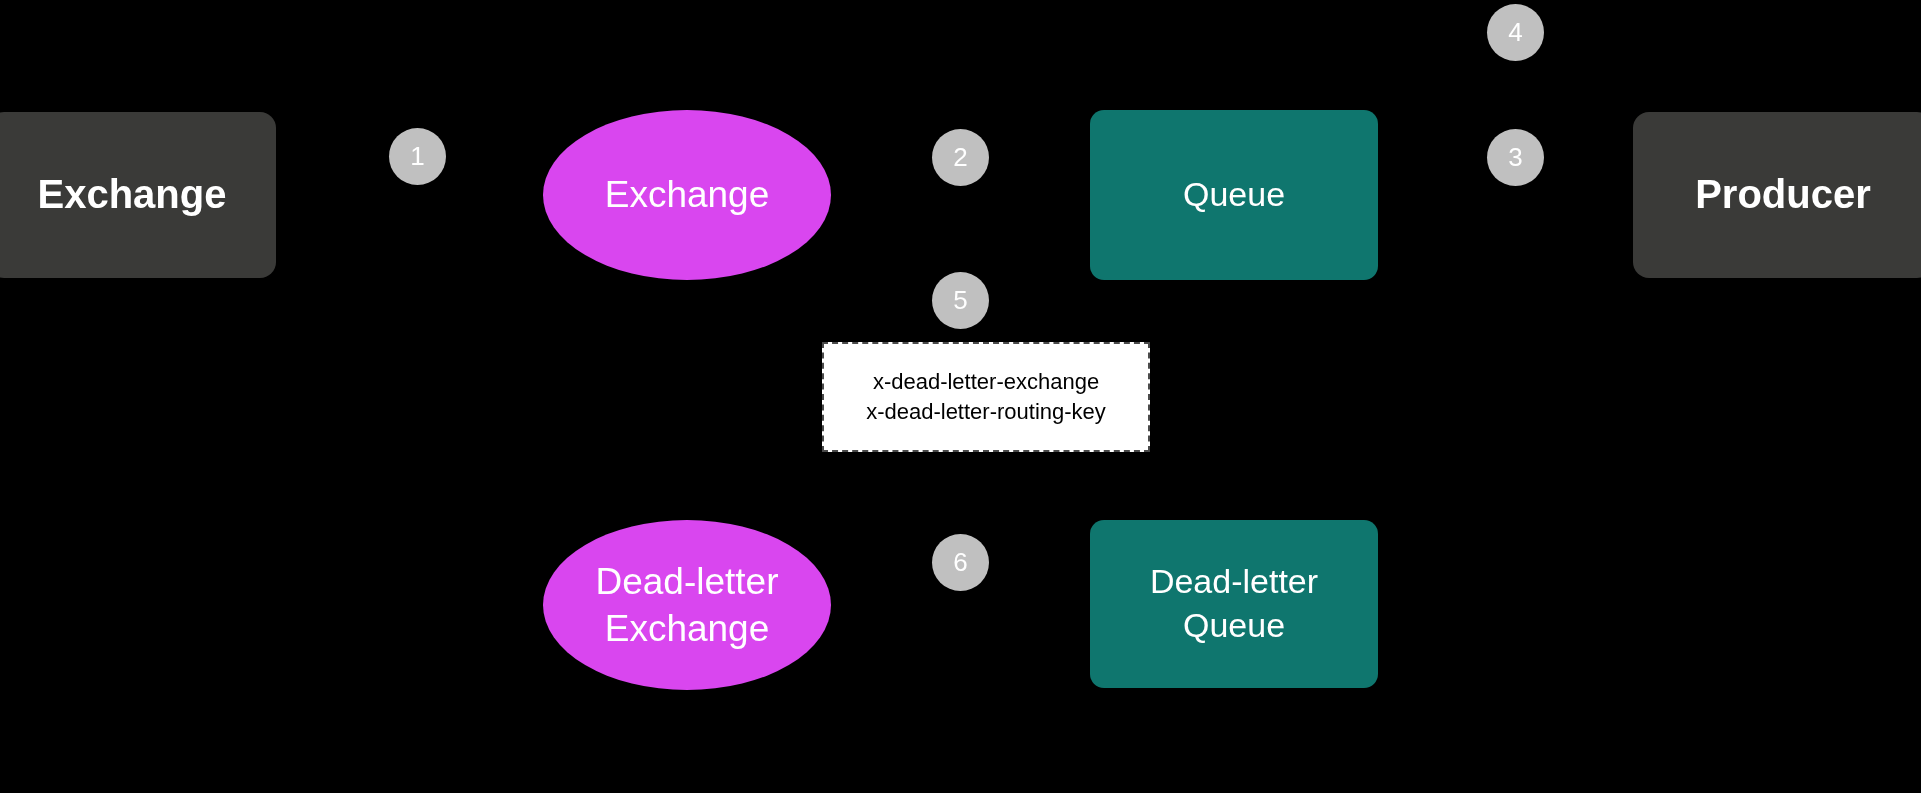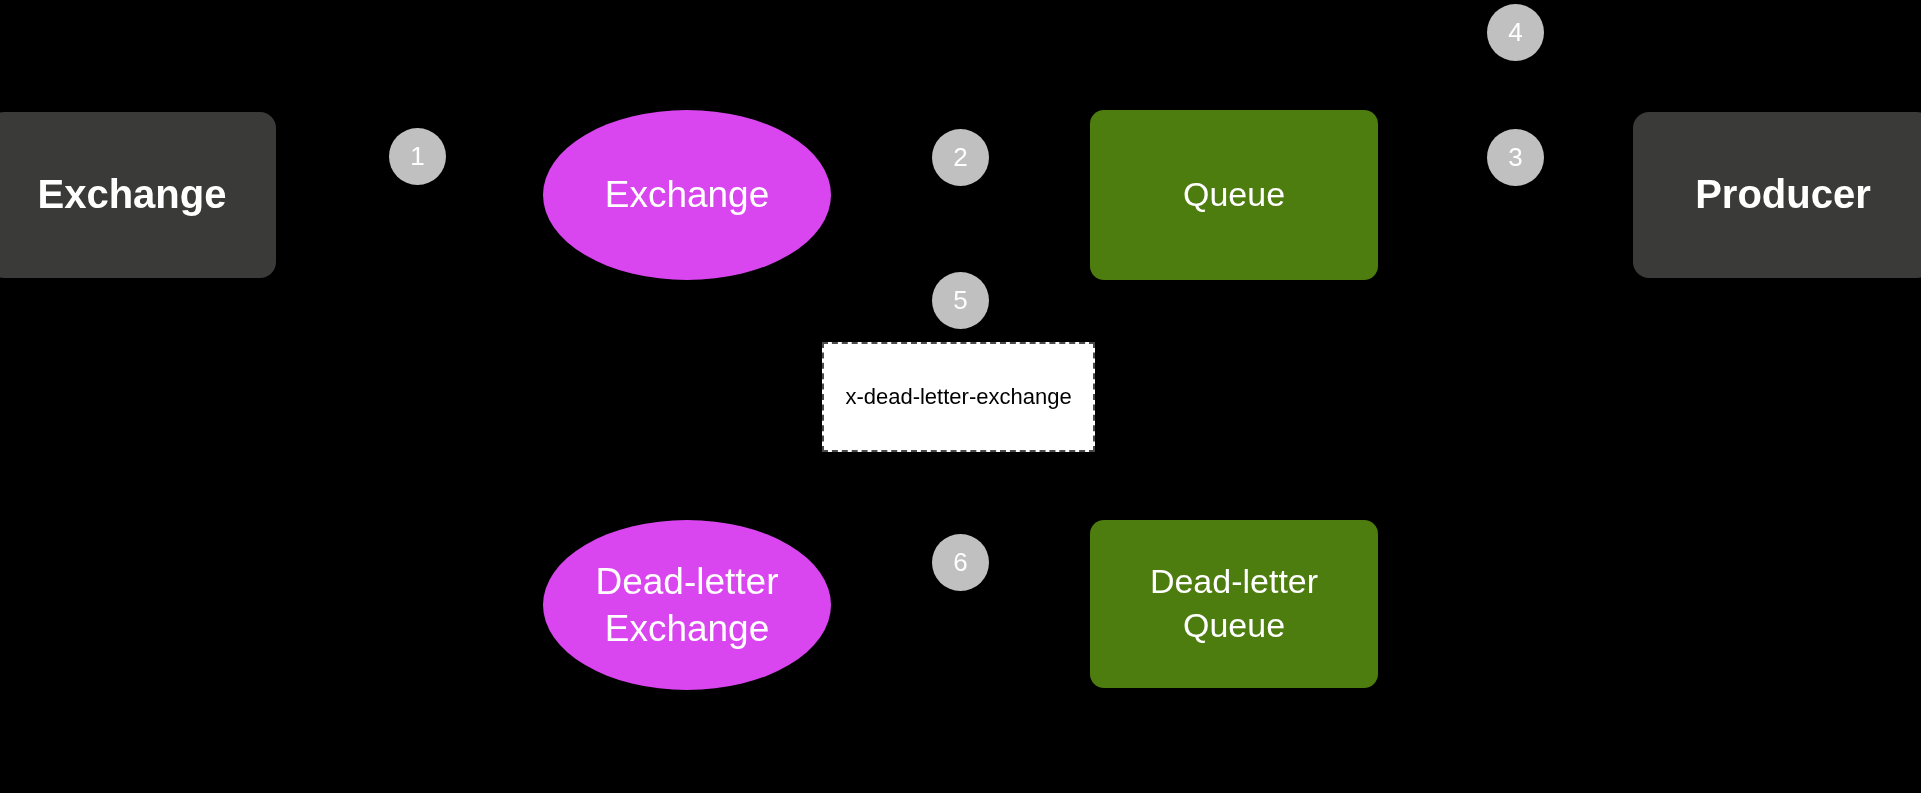--- a/index.html
+++ b/index.html
@@ -35,21 +35,21 @@
   
   .exchange-ellipse {
     background: #d946ef;
     border-radius: 50%;
     color: #ffffff;
     font-size: 37px;
     font-weight: normal;
   }
   
   .queue-box {
-    background: #4d7c0f;
+    background: #0f766e;
     border-radius: 14px;
     color: #ffffff;
     font-size: 34px;
     font-weight: normal;
   }
   
   .step-badge {
     position: absolute;
     width: 57px;
     height: 57px;
@@ -119,22 +119,23 @@
   </div>
 
   <div class="node actor-box" style="left:1633px; top:112px; width:300px; height:166px;">
     <span class="label-line">Producer</span>
   </div>
 
   <div class="step-badge" style="left:932px; top:272px;">
     <span>5</span>
   </div>
 
-  <div class="annotation-box" style="left:822px; top:342px; width:273px; height:110px;">
+  <div class="annotation-box" style="left:822px; top:342px; width:328px; height:110px;">
     <span class="annotation-line">x-dead-letter-exchange</span>
+    <span class="annotation-line">x-dead-letter-routing-key</span>
   </div>
 
   <div class="node exchange-ellipse" style="left:543px; top:520px; width:288px; height:170px; flex-direction:column;">
     <span class="label-line">Dead-letter</span>
     <span class="label-line">Exchange</span>
   </div>
 
   <div class="step-badge" style="left:932px; top:534px;">
     <span>6</span>
   </div>

